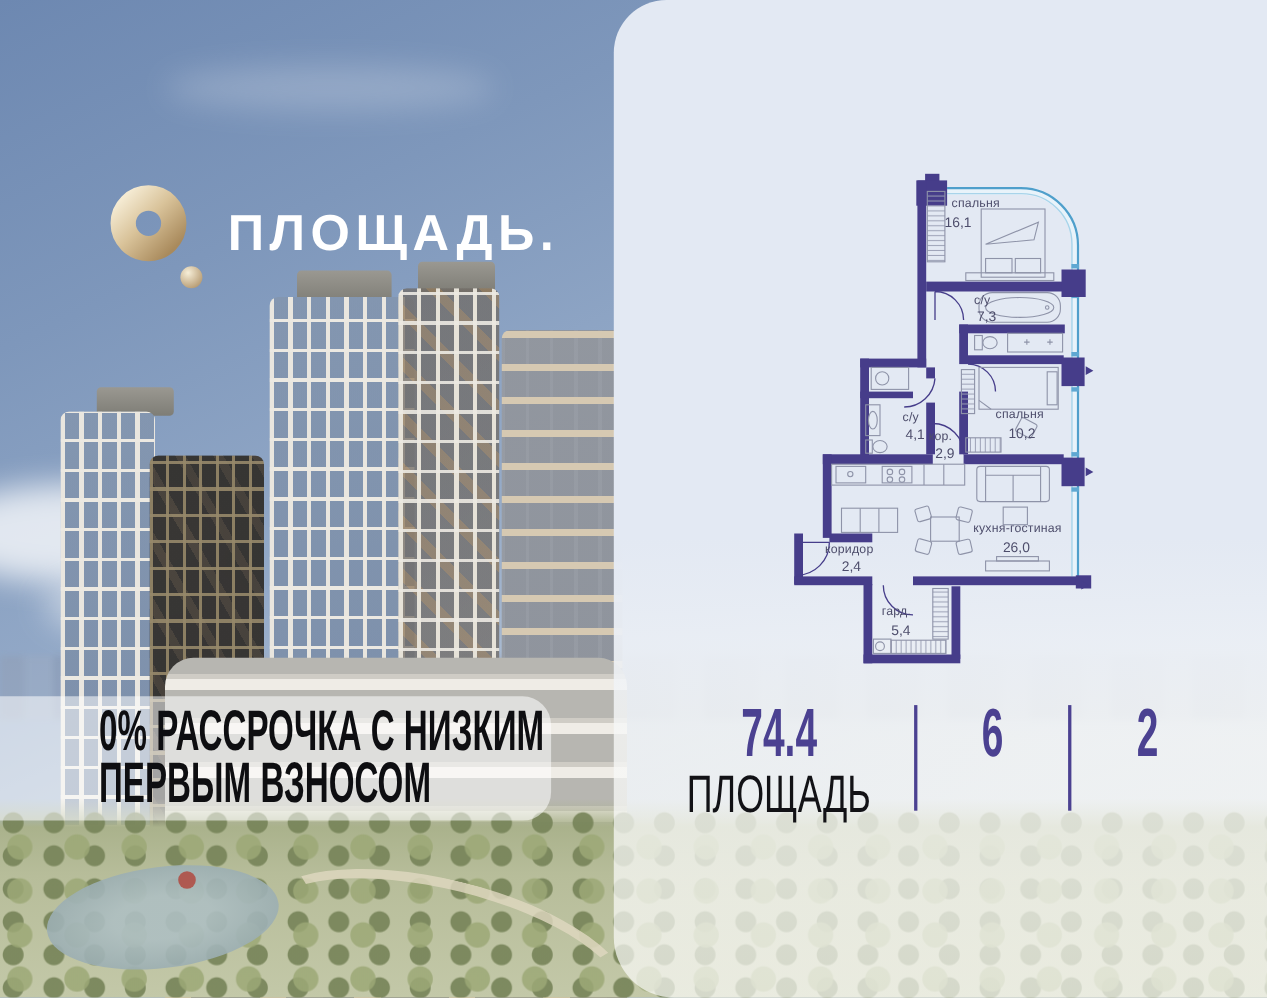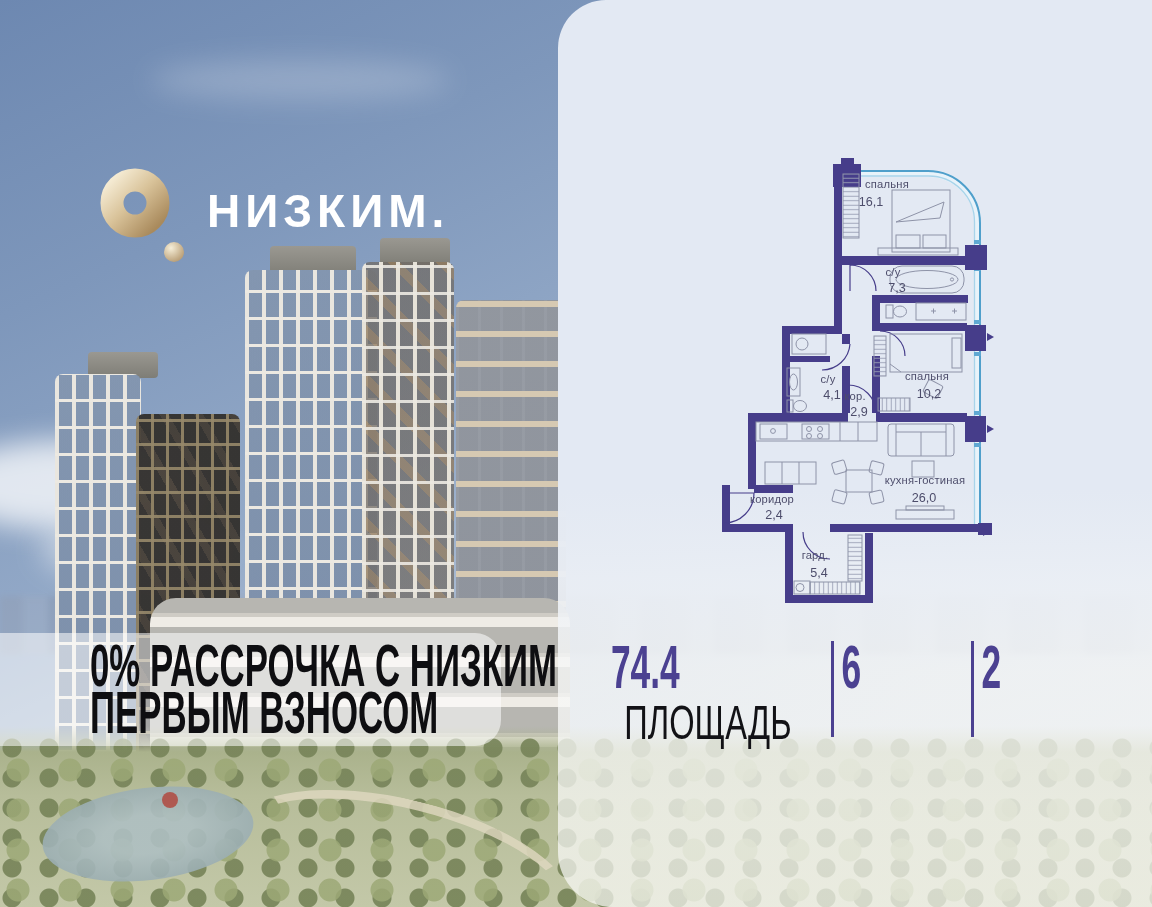--- a/index.html
+++ b/index.html
@@ -56,37 +56,37 @@
   .umbrella{position:absolute;left:162px;top:792px;width:16px;height:16px;border-radius:50%;background:#b0493f;opacity:.85;}
 
   
   .logo{position:absolute;left:88px;top:156px;display:flex;align-items:center;}
   .brand-title{position:absolute;left:207px;top:184px;color:#ffffff;font-size:46px;font-weight:700;
     letter-spacing:5px;white-space:nowrap;}
 
   
   .promo{position:absolute;left:0;top:633px;width:501px;height:113px;
     background:rgba(255,255,255,.55);border-radius:0 26px 26px 0;}
-  .promo-text{position:absolute;left:90px;top:9px;color:#0e0e11;font-weight:700;font-size:60px;line-height:47px;}
+  .promo-text{position:absolute;left:90px;top:9px;color:#0e0e11;font-weight:700;font-size:52px;line-height:47px;}
   .promo-text .ln{display:block;transform:scaleX(.58);transform-origin:left center;white-space:nowrap;}
 
   
   .panel{position:absolute;left:558px;top:0;width:594px;height:907px;
     border-radius:48px 0 0 55px;
     background:linear-gradient(180deg,rgba(227,233,243,1) 0%,rgba(227,233,243,1) 54%,
       rgba(236,240,246,.94) 64%,rgba(247,248,247,.80) 74%,rgba(250,250,247,.70) 100%);}
 
   
   .plan{position:absolute;left:700px;top:140px;width:330px;height:480px;}
   .room-name{font-size:11.2px;fill:#4d4d6b;letter-spacing:.2px;}
   .room-area{font-size:12.6px;fill:#4d4d6b;}
 
   
   .stats{position:absolute;left:585px;top:638px;width:527px;display:flex;align-items:stretch;}
-  .stat{flex:1;}
+  .stat{flex:1;text-align:center;}
   .stat-value{color:#4b4191;font-size:62px;font-weight:700;line-height:58px;}
   .stat-value span{display:inline-block;transform:scaleX(.57);transform-origin:center;white-space:nowrap;}
   .stat-label{margin-top:10px;color:#121216;font-size:48px;font-weight:400;line-height:34px;}
   .stat-label span{display:inline-block;transform:scaleX(.68);transform-origin:center;white-space:nowrap;}
   .stat-divider{width:3px;height:96px;background:#4b4191;align-self:center;}
 </style>
 </head>
 <body>
 
 <div class="photo">
@@ -128,21 +128,21 @@
       </linearGradient>
       <radialGradient id="goldball" cx="0.35" cy="0.3" r="0.9">
         <stop offset="0" stop-color="#f6eed8"></stop>
         <stop offset="1" stop-color="#ab8c60"></stop>
       </radialGradient>
     </defs>
     <circle cx="47" cy="47" r="23" fill="none" stroke="url(#gold)" stroke-width="23"></circle>
     <circle cx="86" cy="96" r="10" fill="url(#goldball)"></circle>
   </svg>
 </div>
-<div class="brand-title">НИЗКИМ.</div>
+<div class="brand-title">ПЛОЩАДЬ.</div>
 
 <div class="promo">
   <div class="promo-text">
     <span class="ln">0% РАССРОЧКА С НИЗКИМ</span>
     <span class="ln">ПЕРВЫМ ВЗНОСОМ</span>
   </div>
 </div>
 
 <svg class="plan" viewBox="0 0 330 480">
   <defs>

